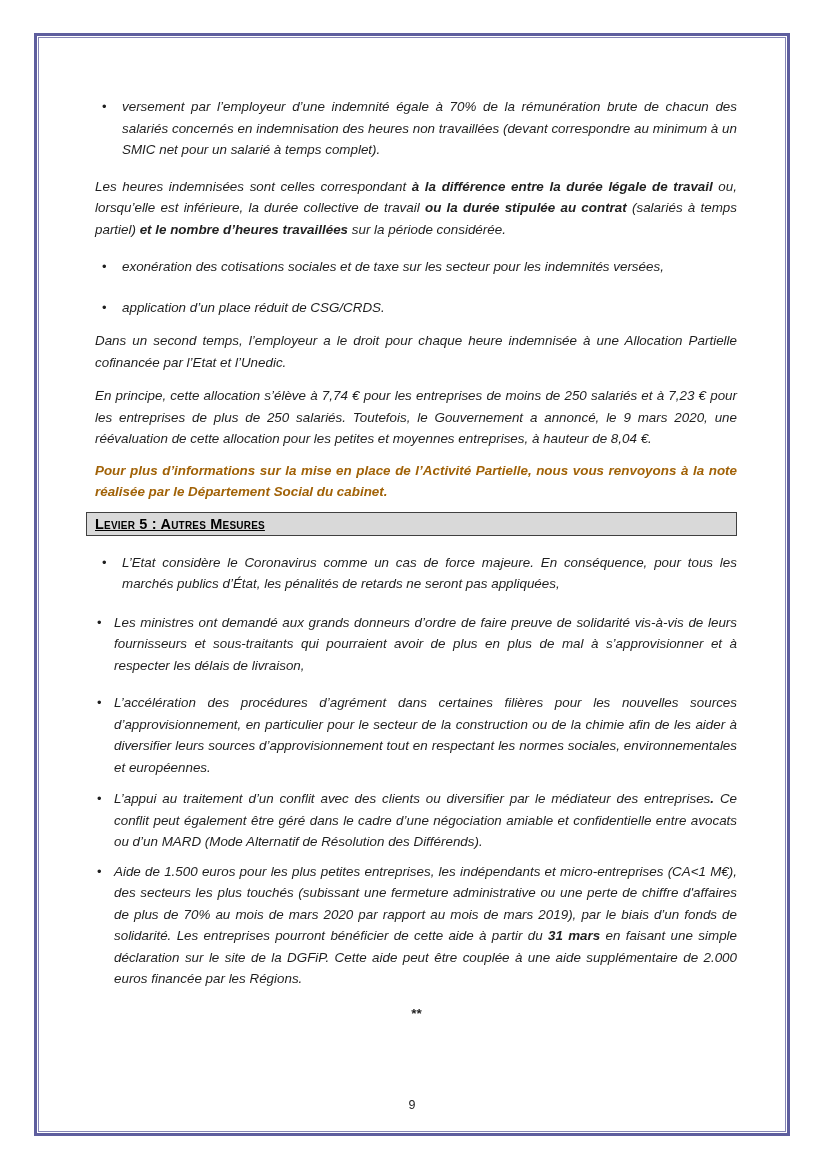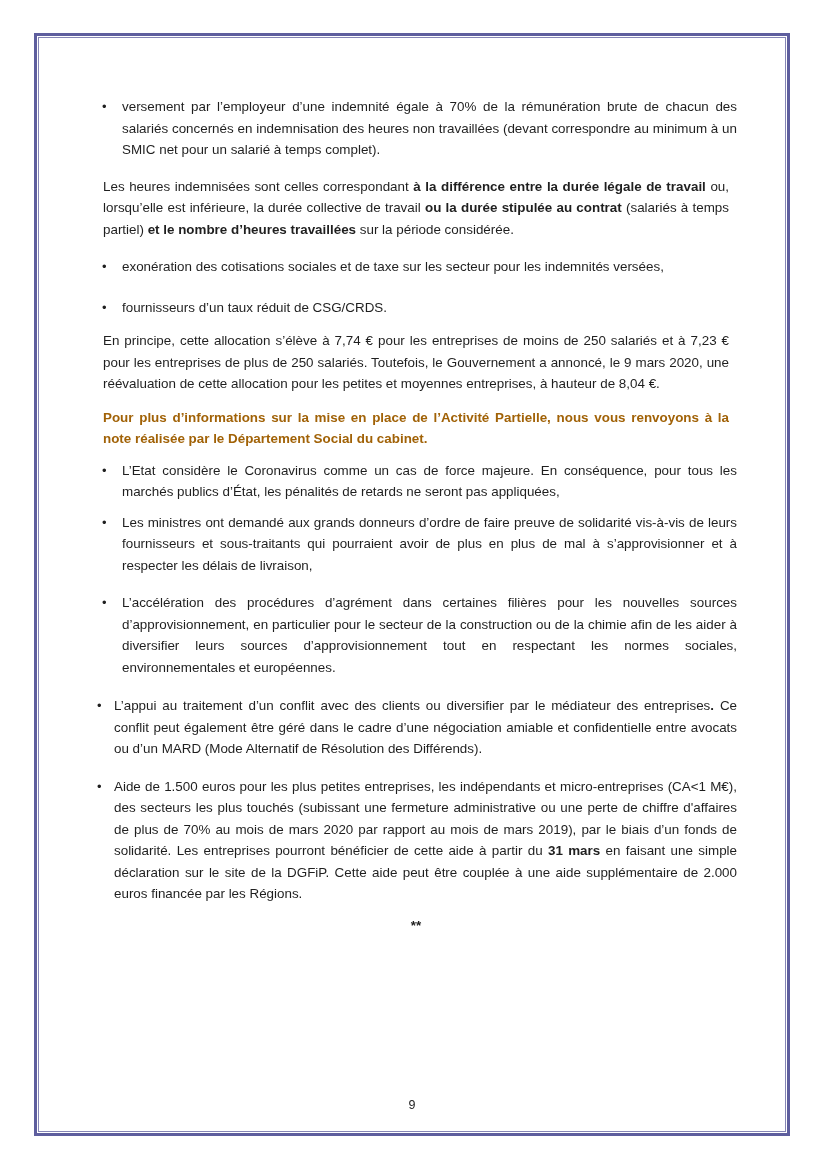--- a/index.html
+++ b/index.html
@@ -13,23 +13,23 @@
     border:3px solid #5e5e9e;box-sizing:border-box;
   }
   .frame-inner{
     position:absolute;inset:1px;border:1px solid #8585b5;box-sizing:border-box;
   }
   .content{
     position:absolute;inset:0;
     padding:58px 48px 0 56px;box-sizing:border-box;
   }
   .para, .bullet-text, .center-line{
-    font-size:13.4px;line-height:21.5px;
+    font-size:13.4px;line-height:21.5px;font-style:italic;
   }
-  .para{margin:8px;text-align:justify;}
+  .para{margin:0;text-align:justify;}
   .bullet{position:relative;padding-left:27px;margin:0;}
   .bullet .dot{
     position:absolute;left:7px;top:0;font-size:13px;line-height:21.5px;
   }
   .bullet-text{display:block;text-align:justify;}
   #content-blocks > *:nth-child(2){margin-top:15px;}
   #content-blocks > *:nth-child(3){margin-top:16px;}
   #content-blocks > *:nth-child(4){margin-top:19px;}
   #content-blocks > *:nth-child(5){margin-top:12px;}
   #content-blocks > *:nth-child(6){margin-top:12px;}
@@ -71,24 +71,26 @@
             <span class="dot">•</span>
             <span class="bullet-text"><span>versement par l’employeur d’une indemnité égale à 70% de la rémunération brute de chacun des salariés concernés en indemnisation des heures non travaillées (devant correspondre au minimum à un SMIC net pour un salarié à temps complet).</span></span>
           </div>
           <p class="para"><span>Les heures indemnisées sont celles correspondant </span><b>à la différence entre la durée légale de travail</b><span> ou, lorsqu’elle est inférieure, la durée collective de travail </span><b>ou la durée stipulée au contrat</b><span> (salariés à temps partiel) </span><b>et le nombre d’heures travaillées</b><span> sur la période considérée.</span></p>
           <div class="bullet">
             <span class="dot">•</span>
             <span class="bullet-text"><span>exonération des cotisations sociales et de taxe sur les secteur pour les indemnités versées,</span></span>
           </div>
           <div class="bullet">
             <span class="dot">•</span>
-            <span class="bullet-text"><span>fournisseurs d’un taux réduit de CSG/CRDS.</span></span>
+            <span class="bullet-text"><span>application d’un place réduit de CSG/CRDS.</span></span>
           </div>
+          <p class="para"><span>Dans un second temps, l’employeur a le droit pour chaque heure indemnisée à une Allocation Partielle cofinancée par l’Etat et l’Unedic.</span></p>
           <p class="para"><span>En principe, cette allocation s’élève à 7,74 € pour les entreprises de moins de 250 salariés et à 7,23 € pour les entreprises de plus de 250 salariés. Toutefois, le Gouvernement a annoncé, le 9 mars 2020, une réévaluation de cette allocation pour les petites et moyennes entreprises, à hauteur de 8,04 €.</span></p>
           <p class="para"><b style="color: #a16207;">Pour plus d’informations sur la mise en place de l’Activité Partielle, nous vous renvoyons à la note réalisée par le Département Social du cabinet.</b></p>
+          <div class="section-bar"><span class="section-label">Levier 5 : Autres Mesures</span></div>
           <div class="bullet">
             <span class="dot">•</span>
             <span class="bullet-text"><span>L’Etat considère le Coronavirus comme un cas de force majeure. En conséquence, pour tous les marchés publics d’État, les pénalités de retards ne seront pas appliquées,</span></span>
           </div>
           <div class="bullet">
             <span class="dot">•</span>
             <span class="bullet-text"><span>Les ministres ont demandé aux grands donneurs d’ordre de faire preuve de solidarité vis-à-vis de leurs fournisseurs et sous-traitants qui pourraient avoir de plus en plus de mal à s’approvisionner et à respecter les délais de livraison,</span></span>
           </div>
           <div class="bullet">
             <span class="dot">•</span>

